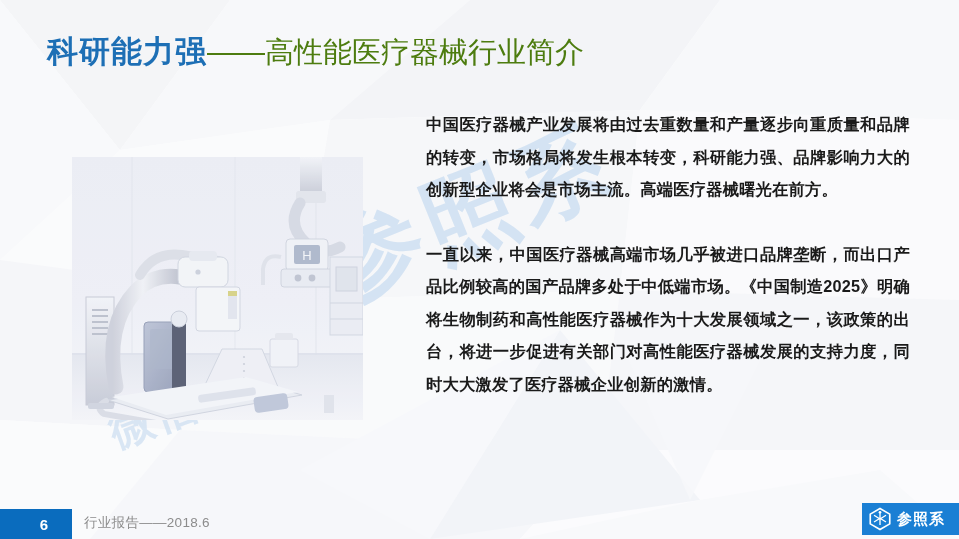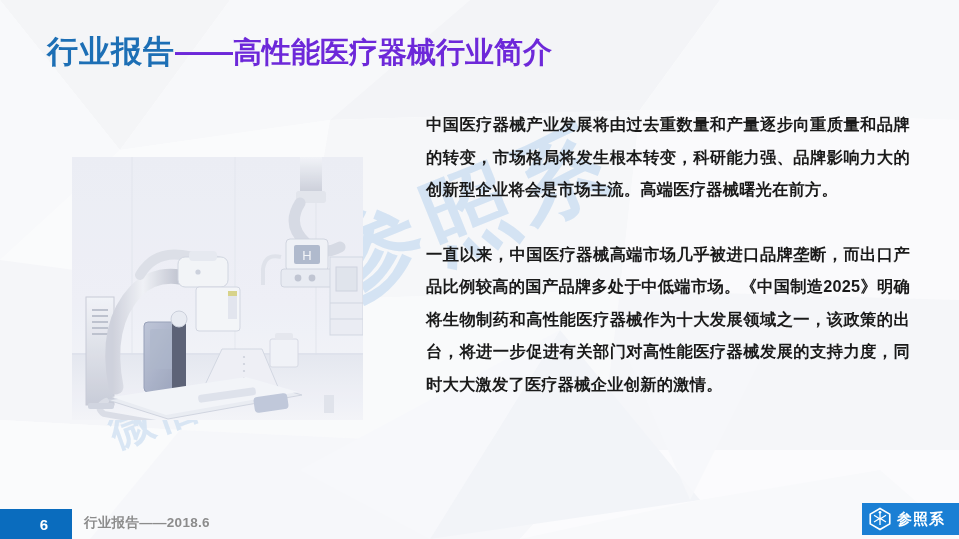--- a/index.html
+++ b/index.html
@@ -62,22 +62,22 @@
     line-height:1;
   }
   .title-strong {
     font-size:31px;
     font-weight:bold;
     color:#1d6fb5;
     letter-spacing:1px;
   }
   .title-rest {
     font-size:29px;
-    font-weight:bold;
-    color:#6d28d9;
+    font-weight:normal;
+    color:#4d7c0f;
     letter-spacing:0px;
   }
 
   
   .photo {
     position:absolute;
     left:72px; top:157px;
     width:291px; height:263px;
     z-index:4;
     overflow:hidden;
@@ -119,21 +119,21 @@
     font-weight:bold;
     display:flex;
     align-items:center;
     justify-content:center;
     padding-left:16px;
   }
   .footer-text {
     position:absolute;
     left:84px; top:5px;
     font-size:13.5px;
-    font-weight:bold;
+    font-weight:normal;
     color:#8c8c8c;
     letter-spacing:.3px;
     white-space:nowrap;
   }
 
   
   .logo {
     position:absolute;
     left:862px; top:503px;
     width:97px; height:32px;
@@ -179,21 +179,21 @@
       <polygon points="560,330 700,500 430,539" fill="#f2f4f8"></polygon>
       <polygon points="700,500 880,470 959,539 520,539" fill="#f8f9fb"></polygon>
       <polygon points="560,330 430,539 300,470" fill="#f7f8fb"></polygon>
       <polygon points="620,340 760,360 690,500" fill="#f6f7fa" opacity="0.8"></polygon>
     </svg>
   </div>
 
   <div class="watermark-main">参照系</div>
 
   <div class="title-wrap">
-    <span class="title-strong">行业报告</span><span class="title-rest">——高性能医疗器械行业简介</span>
+    <span class="title-strong">科研能力强</span><span class="title-rest">——高性能医疗器械行业简介</span>
   </div>
 
   <div class="photo">
     <svg viewBox="0 0 291 263" preserveAspectRatio="none">
       <defs>
         <linearGradient id="wallG" x1="0" y1="0" x2="0" y2="1">
           <stop offset="0%" stop-color="#e9ebf3"></stop>
           <stop offset="55%" stop-color="#eceef5"></stop>
           <stop offset="100%" stop-color="#f4f5f9"></stop>
         </linearGradient>

